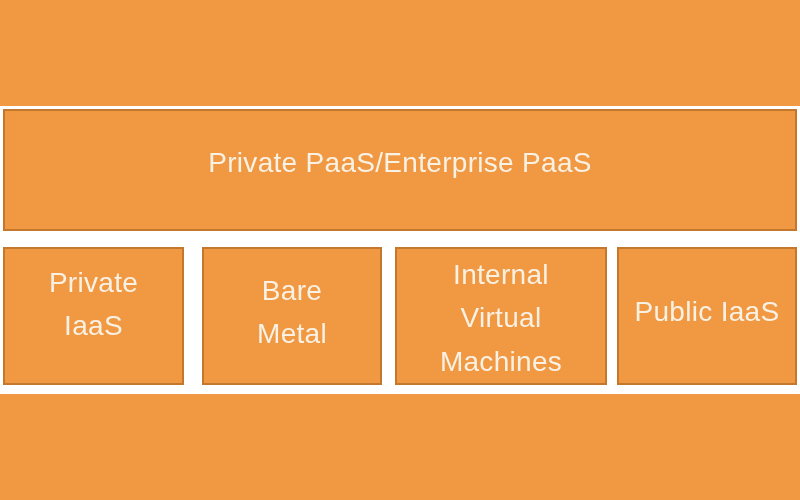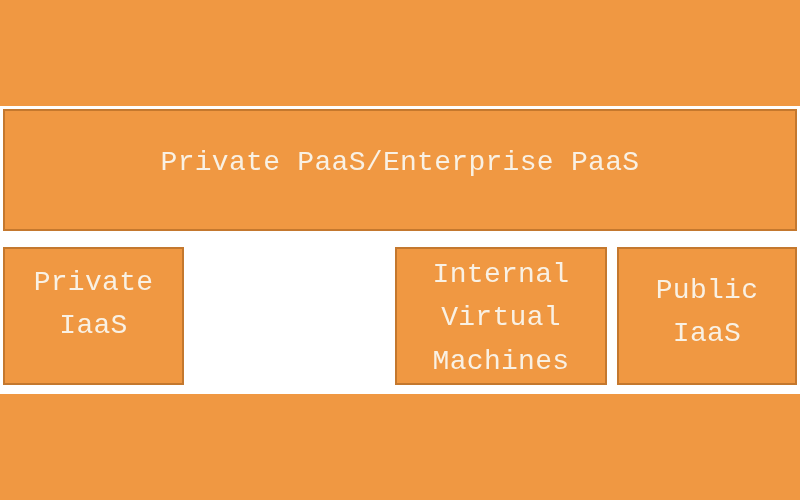--- a/index.html
+++ b/index.html
@@ -11,21 +11,20 @@
   }
   * { margin: 0; padding: 0; box-sizing: border-box; }
   html, body { width: 800px; height: 500px; overflow: hidden; }
   body { font-family: "Liberation Sans", "DejaVu Sans", sans-serif; }
 
   .slide {
     position: relative;
     width: 800px;
     height: 500px;
     background: var(--background);
-    font-family: Liberation Mono, monospace;
   }
 
   .band {
     position: absolute;
     left: 0;
     top: 106px;
     width: 800px;
     height: 288px;
     background: var(--gap-white);
   }
@@ -63,20 +62,24 @@
 
   <div class="box box-top">
     <span class="label">Private PaaS/Enterprise PaaS</span>
   </div>
 
   <div class="box box-b1">
     <span class="label">Private
 IaaS</span>
   </div>
 
+  <div class="box box-b2">
+    <span class="label">Bare
+Metal</span>
+  </div>
 
   <div class="box box-b3">
     <span class="label">Internal
 Virtual
 Machines</span>
   </div>
 
   <div class="box box-b4">
     <span class="label">Public IaaS</span>
   </div>

